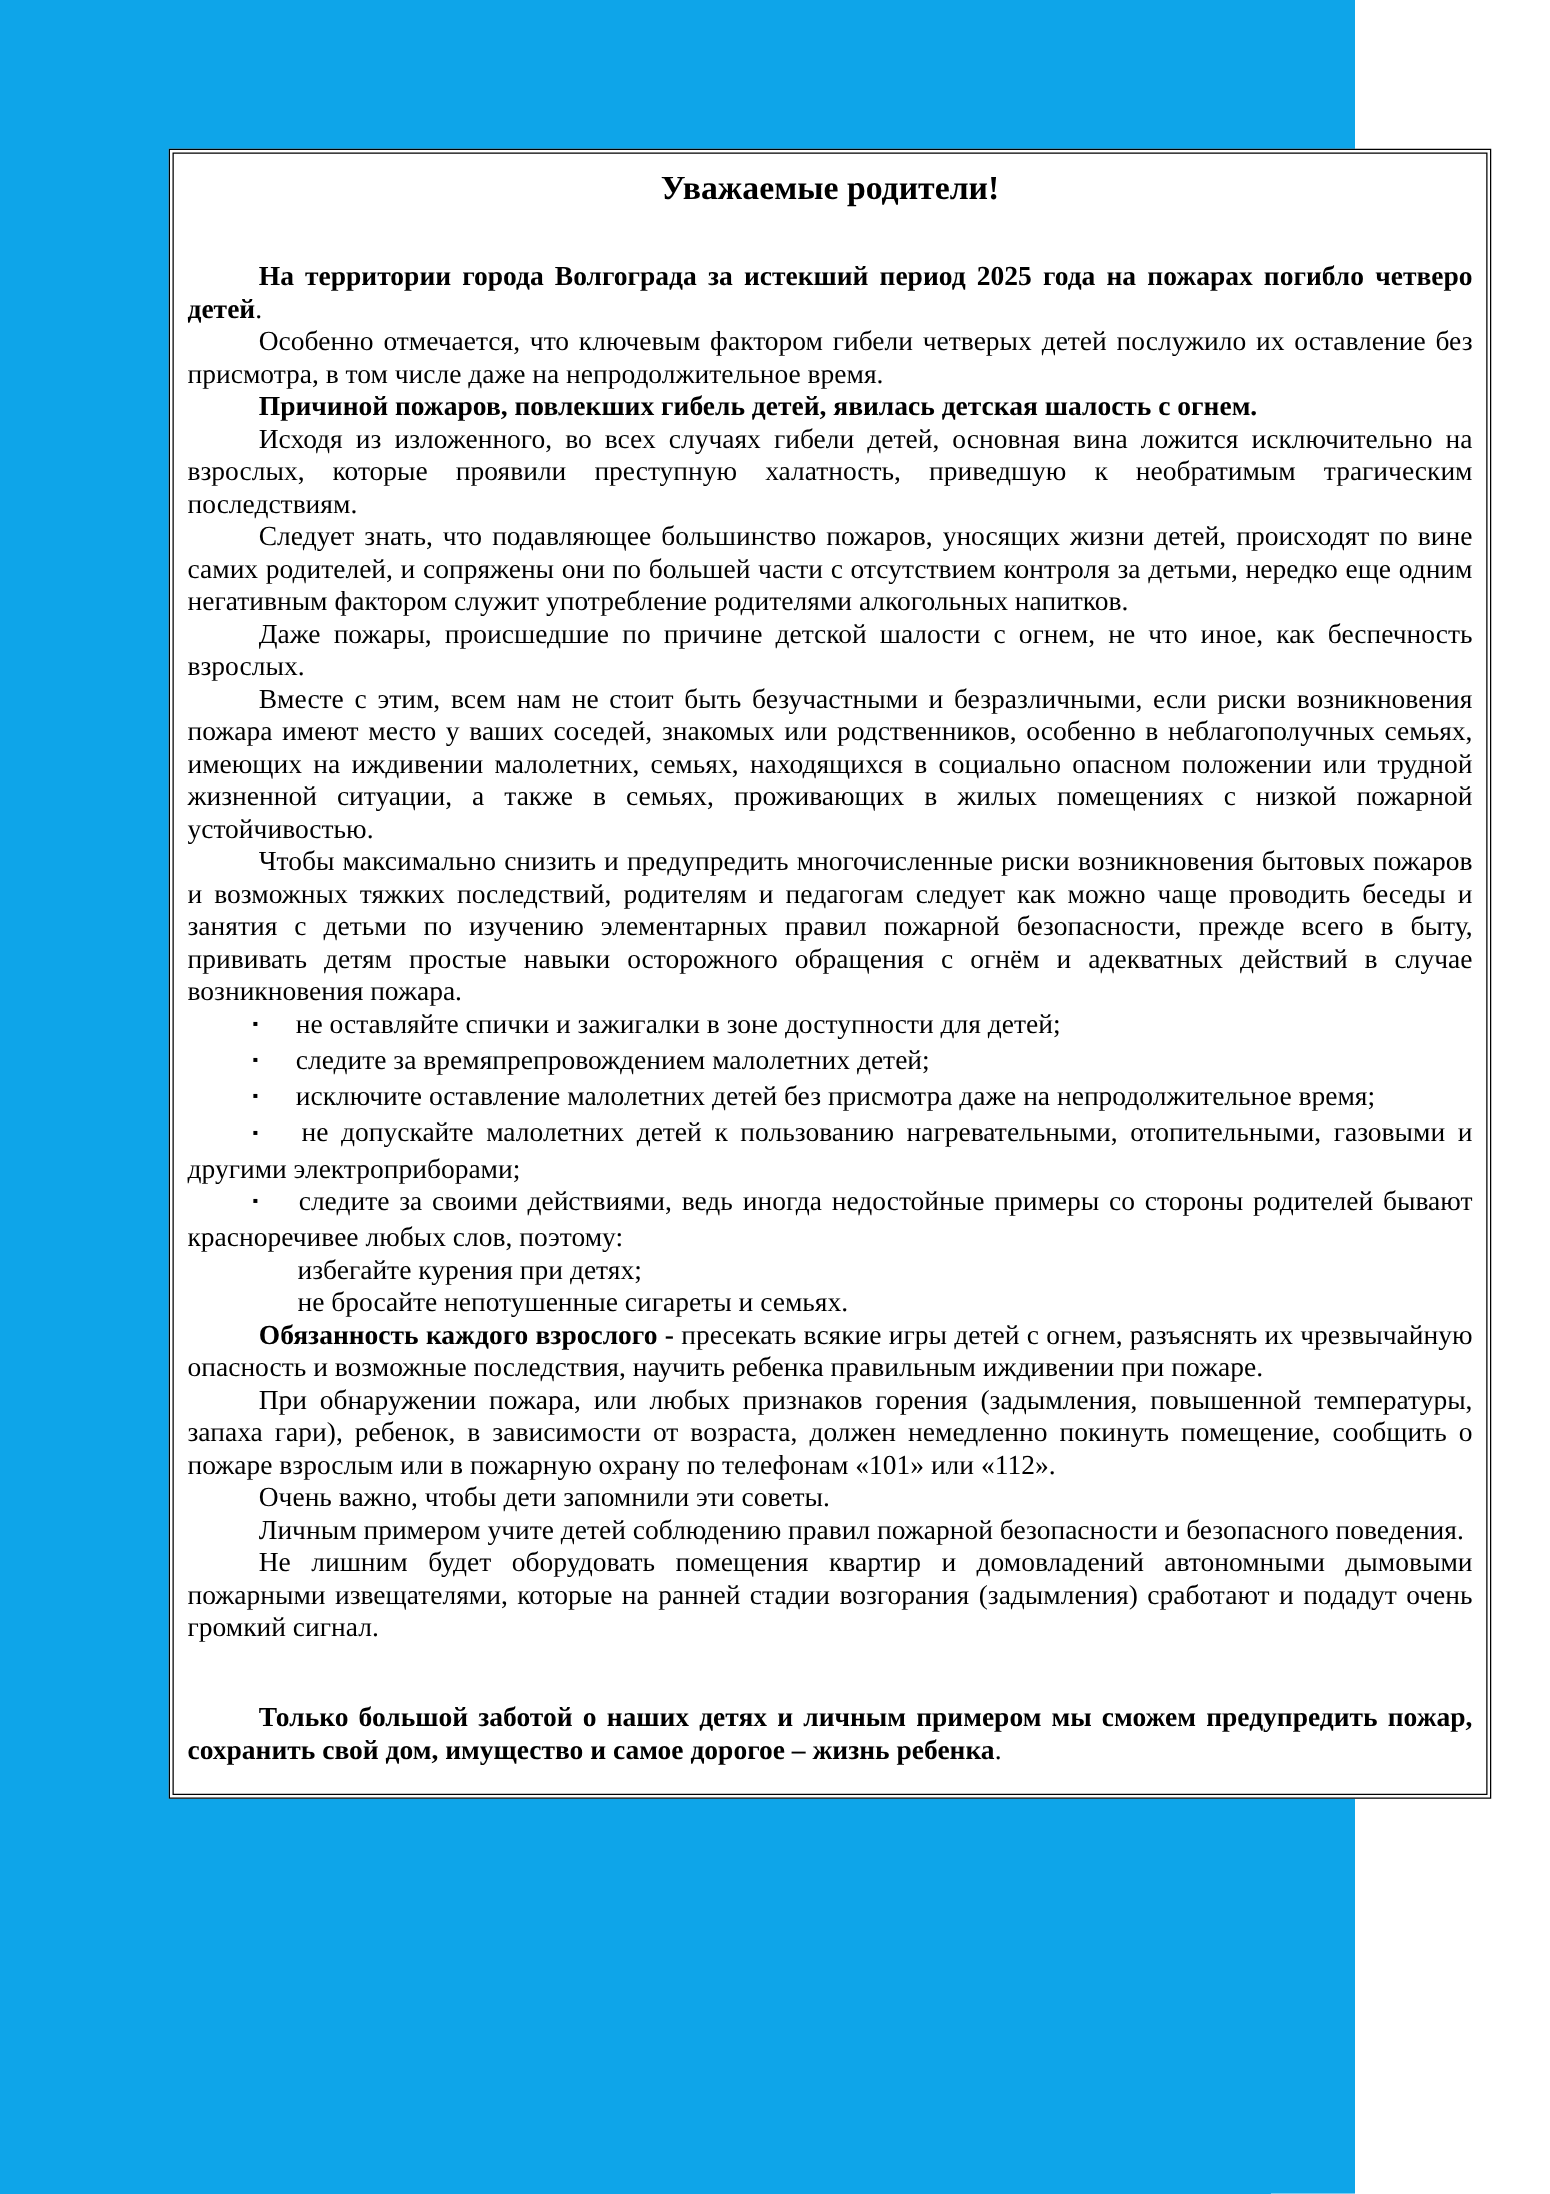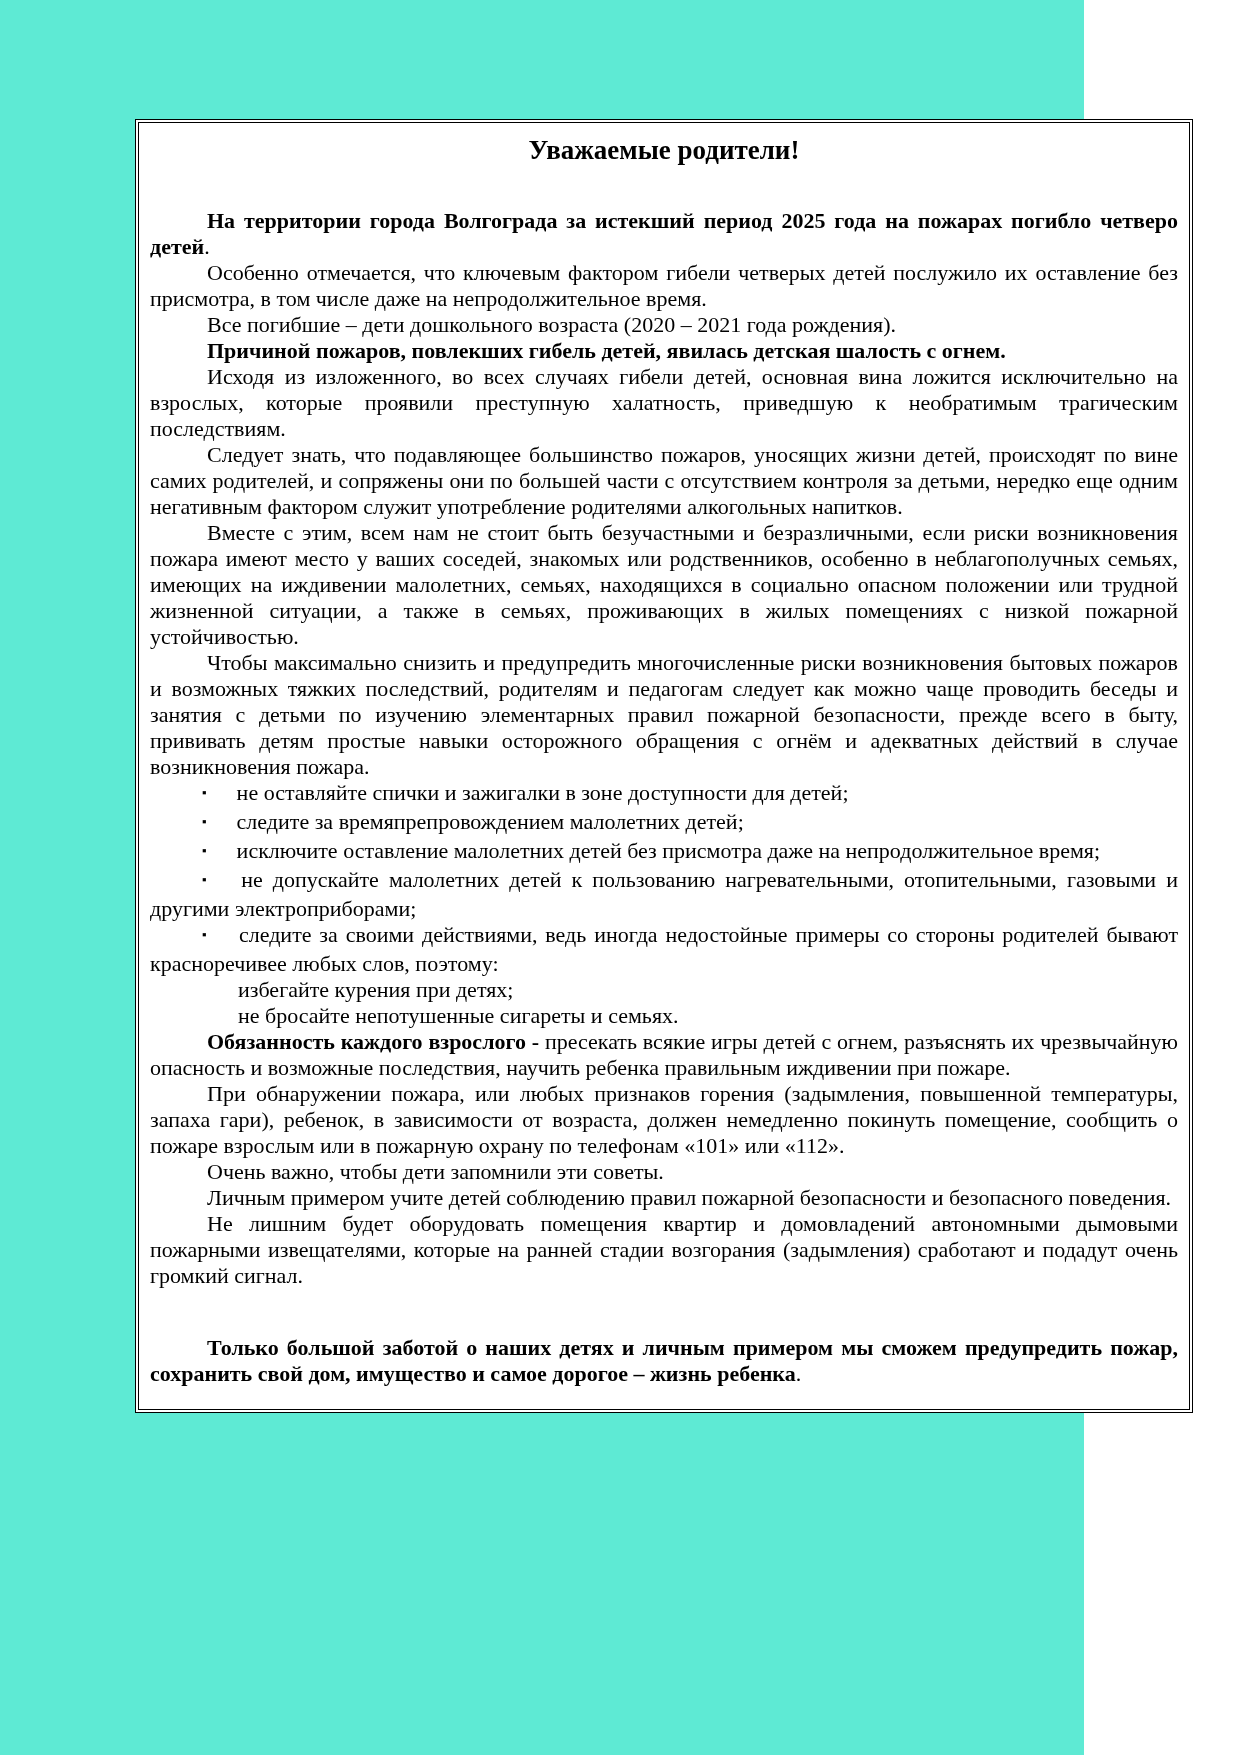--- a/index.html
+++ b/index.html
@@ -1,19 +1,19 @@
 <!DOCTYPE html>
 <html><head>
 <meta charset="utf-8">
 <style>
   html,body{margin:0;padding:0;background:#ffffff;}
   .page{
     position:relative;
     width:1084px;height:1755px;
-    background:#5eead4;
+    background:#0ea5e9;
     color:#000;
     font-family:"Liberation Serif","DejaVu Serif",serif;
   }
   .frame{
     position:absolute;left:135px;top:119px;
     width:1058px;min-height:1212px;
     box-sizing:border-box;
     border:4px double #000;
     padding:12px 11px 22px 11px;
     background:#ffffff;
@@ -47,28 +47,28 @@
 
 <div class="page">
   <div class="frame">
 
     <h1 class="title">Уважаемые родители!</h1>
 
     <p><span class="b">На территории города Волгограда за истекший период 2025 года на пожарах погибло четверо детей</span><span>.</span></p>
 
     <p>Особенно отмечается, что ключевым фактором гибели четверых детей послужило их оставление без присмотра, в том числе даже на непродолжительное время.</p>
 
-    <p>Все погибшие – дети дошкольного возраста (2020 – 2021 года рождения).</p>
 
     <p class="b">Причиной пожаров, повлекших гибель детей, явилась детская шалость с огнем.</p>
 
     <p>Исходя из изложенного, во всех случаях гибели детей, основная вина ложится исключительно на взрослых, которые проявили преступную халатность, приведшую к необратимым трагическим последствиям.</p>
 
     <p>Следует знать, что подавляющее большинство пожаров, уносящих жизни детей, происходят по вине самих родителей, и сопряжены они по большей части с отсутствием контроля за детьми, нередко еще одним негативным фактором служит употребление родителями алкогольных напитков.</p>
 
+    <p>Даже пожары, происшедшие по причине детской шалости с огнем, не что иное, как беспечность взрослых.</p>
 
     <p>Вместе с этим, всем нам не стоит быть безучастными и безразличными, если риски возникновения пожара имеют место у ваших соседей, знакомых или родственников, особенно в неблагополучных семьях, имеющих на иждивении малолетних, семьях, находящихся в социально опасном положении или трудной жизненной ситуации, а также в семьях, проживающих в жилых помещениях с низкой пожарной устойчивостью.</p>
 
     <p>Чтобы максимально снизить и предупредить многочисленные риски возникновения бытовых пожаров и возможных тяжких последствий, родителям и педагогам следует как можно чаще проводить беседы и занятия с детьми по изучению элементарных правил пожарной безопасности, прежде всего в быту, прививать детям простые навыки осторожного обращения с огнём и адекватных действий в случае возникновения пожара.</p>
 
 
     <div>
       <p class="bullet"><span class="blt">▪</span><span>не оставляйте спички и зажигалки в зоне доступности для детей;</span></p>
       <p class="bullet"><span class="blt">▪</span><span>следите за времяпрепровождением малолетних детей;</span></p>
       <p class="bullet"><span class="blt">▪</span><span>исключите оставление малолетних детей без присмотра даже на непродолжительное время;</span></p>

